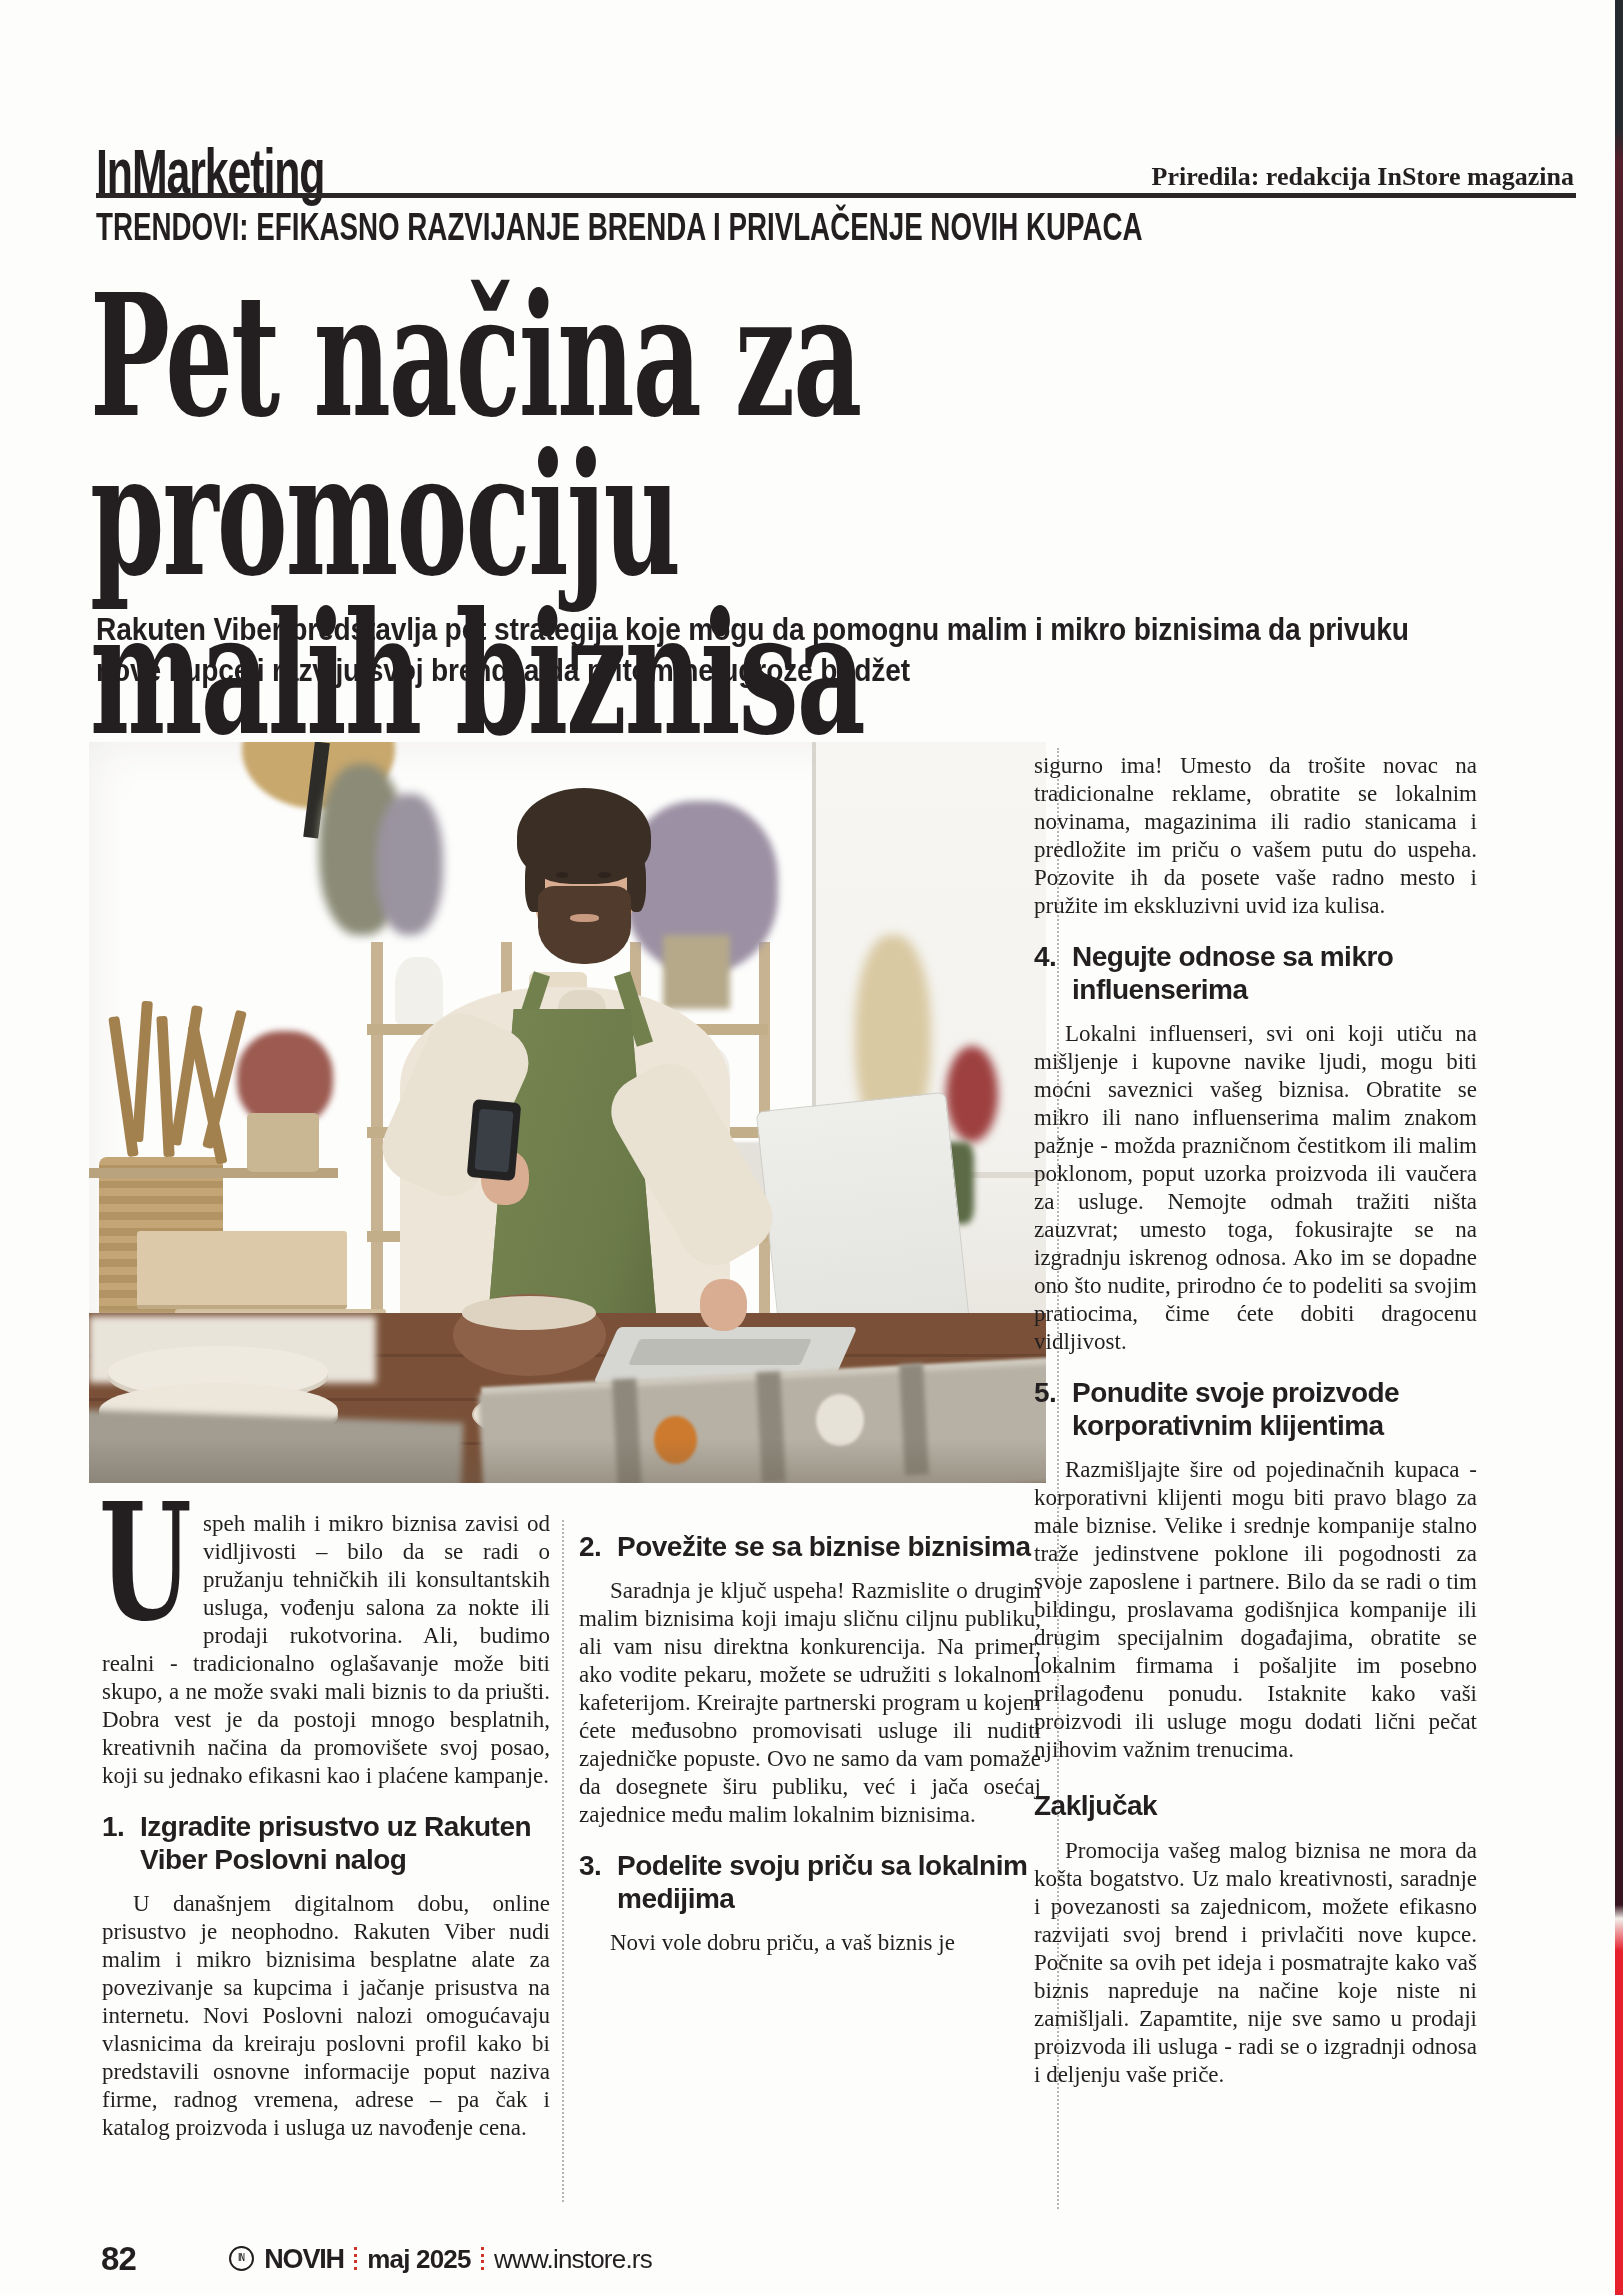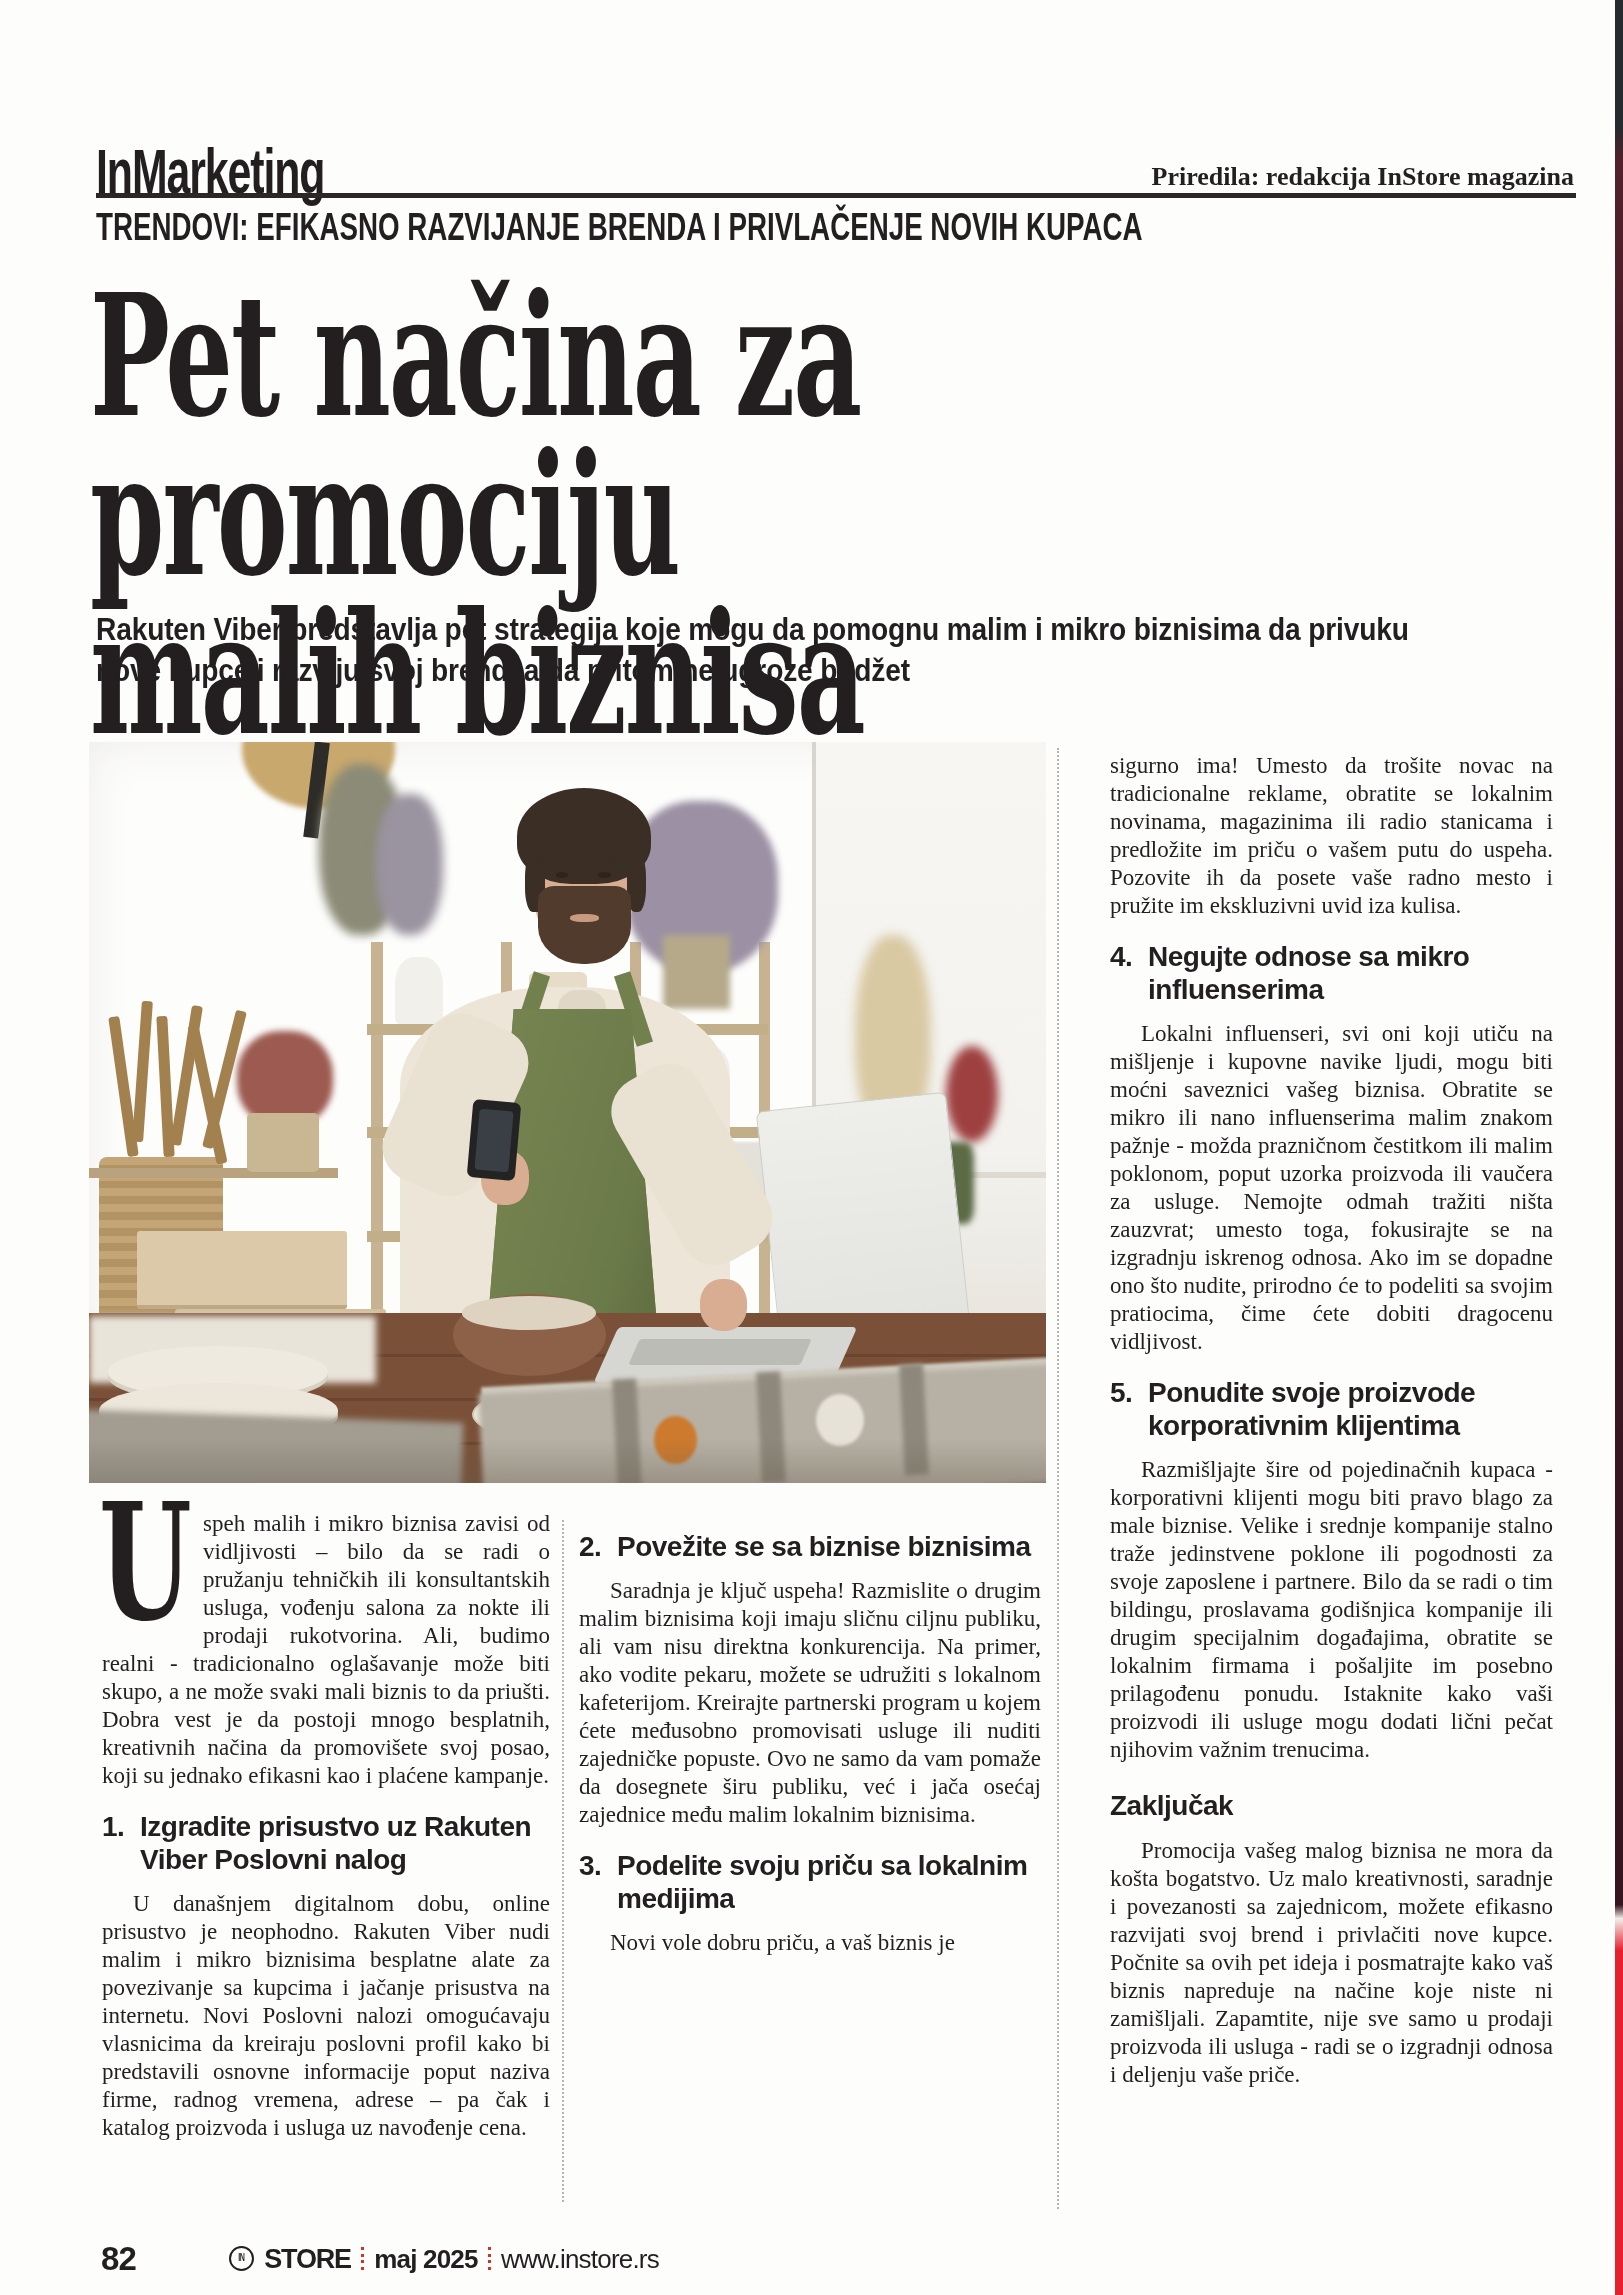--- a/index.html
+++ b/index.html
@@ -25,21 +25,21 @@
   
   .headline{position:absolute;left:90px;top:276px;width:1492px;font:700 169px/159px "DejaVu Serif",serif;letter-spacing:-3.1px;}
   .headline .squeeze{display:block;width:2199px;transform:scaleX(.63);transform-origin:0 0;}
   .lead{position:absolute;left:96px;top:609px;font:700 32px/41px "Liberation Sans",sans-serif;}
   .lead .squeeze{display:block;width:1551px;transform:scaleX(.88);transform-origin:0 0;letter-spacing:-0.2px;}
 
   
   .col{position:absolute;font-size:23px;line-height:28px;text-align:justify;}
   .col-left{left:102px;top:1510px;width:448px;}
   .col-middle{left:579px;top:1510px;width:462px;}
-  .col-right{left:1110px;top:752px;width:443px;}
+  .col-right{left:1034px;top:752px;width:443px;}
   .col p{margin:0;}
   .col p.indent{text-indent:31px;}
   .col .sec-h{display:flex;margin:20.4px 0 13.4px 0;font:700 28px/33px "Liberation Sans",sans-serif;letter-spacing:-0.5px;text-align:left;}
   .col .sec-h .num{flex:none;width:38px;}
   .col .sec-h .txt{flex:1;}
   .col .sec-h.solo{display:block;margin:25px 0 15.7px 0;}
 
   .dropcap{float:left;width:101px;height:113px;position:relative;}
   .dropcap-glyph{position:absolute;left:-3.1px;top:-28px;font:700 161px/1 "DejaVu Serif",serif;transform:scaleX(.66);transform-origin:0 0;}
 
@@ -281,21 +281,21 @@
   <div class="sec-h solo">Zaključak</div>
   <p class="indent">Promocija vašeg malog biznisa ne mora da košta bogatstvo. Uz malo kreativnosti, saradnje i povezanosti sa zajednicom, možete efikasno razvijati svoj brend i privlačiti nove kupce. Počnite sa ovih pet ideja i posmatrajte kako vaš biznis napreduje na načine koje niste ni zamišljali. Zapamtite, nije sve samo u prodaji proizvoda ili usluga - radi se o izgradnji odnosa i deljenju vaše priče.</p>
 </div>
 
 <div class="footer">
   <span class="footer-page">82</span>
   <span class="footer-cluster">
     <span class="logo-circle">
         <span>IN</span>
       </span>
-    <span class="footer-brand">STORE</span>
+    <span class="footer-brand">NOVIH</span>
     <span class="footer-dotsep"></span>
     <span class="footer-issue">maj 2025</span>
     <span class="footer-dotsep"></span>
     <span class="footer-site">www.instore.rs</span>
   </span>
 </div>
 
 <div class="edge-strip"></div>
 
 

